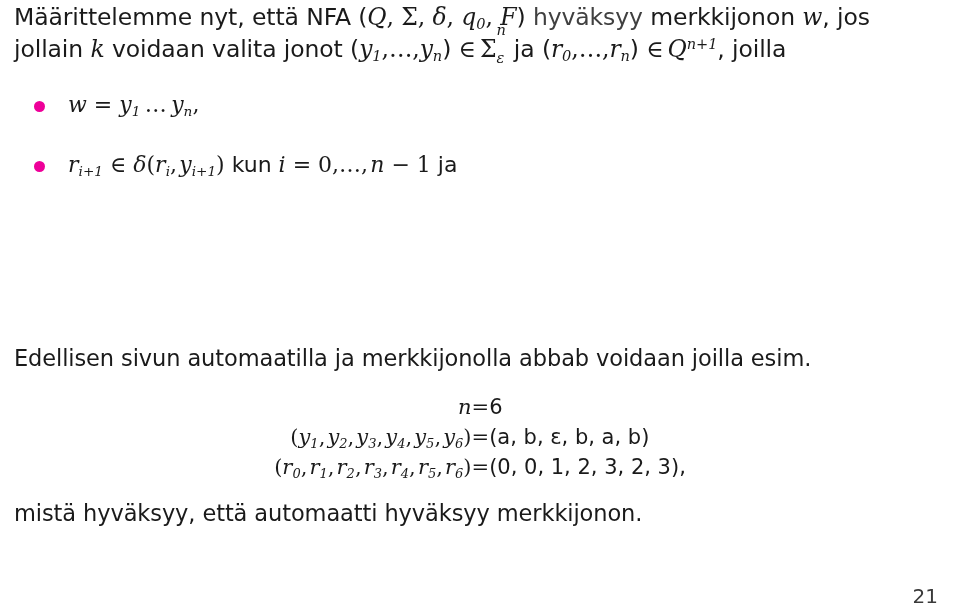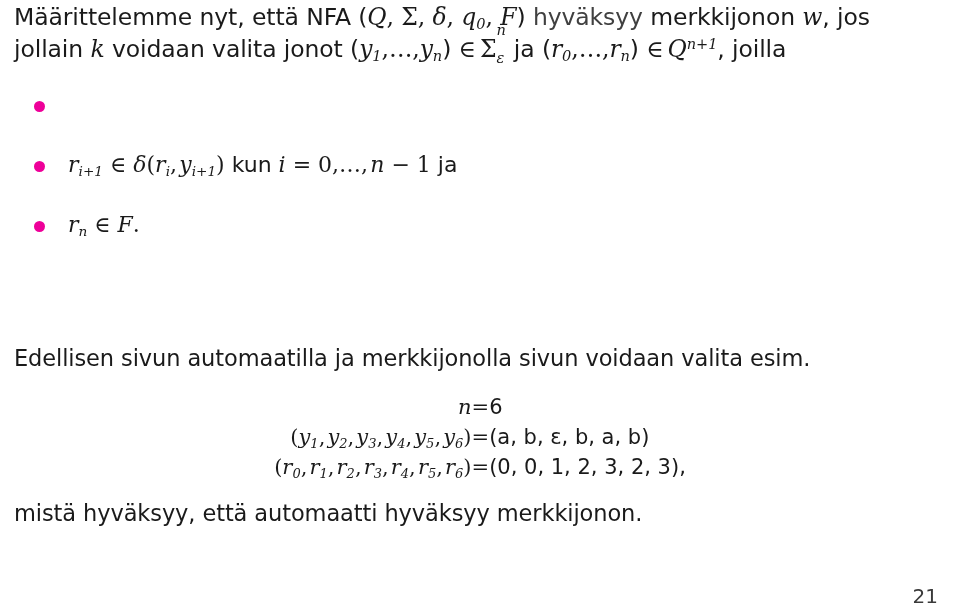--- a/index.html
+++ b/index.html
@@ -133,36 +133,33 @@
 
 <div class="intro">
   <span class="line1"><span class="txt">Määrittelemme nyt, että NFA (</span><span class="math">Q</span><span class="mathup">, </span><span class="mathup">Σ</span><span class="mathup">, </span><span class="math">δ</span><span class="mathup">, </span><span class="math">q</span><sub>0</sub><span class="mathup">, </span><span class="math">F</span><span class="txt">) </span><span class="txt hl-blue">hyväksyy</span><span class="txt"> merkkijonon </span><span class="math">w</span><span class="txt">, jos</span></span>
   <span class="line2"><span class="txt">jollain </span><span class="math">k</span><span class="txt"> voidaan valita jonot (</span><span class="math">y</span><sub>1</sub><span class="mathup">,…,</span><span class="math">y</span><sub>n</sub><span class="txt">) </span><span class="mathup">∈</span><span class="mathup" style="margin-left:4px">Σ</span><span style="display:inline-block;vertical-align:baseline;position:relative;width:10px;height:1em"><sup style="position:absolute;left:0;top:-0.18em;vertical-align:baseline">n</sup><sub style="position:absolute;left:0;bottom:-0.10em;vertical-align:baseline">ε</sub></span><span class="txt"> ja (</span><span class="math">r</span><sub>0</sub><span class="mathup">,…,</span><span class="math">r</span><sub>n</sub><span class="txt">) </span><span class="mathup">∈</span><span class="math" style="margin-left:4px">Q</span><sup>n+1</sup><span class="txt">, joilla</span></span>
 </div>
 
 <div class="bullets">
 
   <div class="bullet-row">
     <span class="bullet-dot"></span>
+    <span><span class="math">w</span><span class="mathup"> = </span><span class="math">y</span><sub>1</sub><span class="mathup"> … </span><span class="math">y</span><sub>n</sub><span class="mathup">,</span></span>
   </div>
 
 
   <div class="bullet-row">
     <span class="bullet-dot"></span>
     <span><span class="math">r</span><sub>i+1</sub><span class="mathup"> ∈ </span><span class="math">δ</span><span class="mathup">(</span><span class="math">r</span><sub>i</sub><span class="mathup">, </span><span class="math">y</span><sub>i+1</sub><span class="mathup">)</span><span class="txt">&nbsp;kun&nbsp;</span><span class="math">i</span><span class="mathup"> = </span><span class="mathup">0</span><span class="mathup">,…, </span><span class="math">n</span><span class="mathup"> − 1 </span><span class="txt">ja</span></span>
   </div>
 
-  <div class="bullet-row">
-    <span class="bullet-dot"></span>
-    <span><span class="math">r</span><sub>n</sub><span class="mathup"> ∈ </span><span class="math">F</span><span class="mathup">.</span></span>
-  </div>
 
 </div>
 
-<div class="midsentence">Edellisen sivun automaatilla ja merkkijonolla sivun voidaan valita esim.</div>
+<div class="midsentence">Edellisen sivun automaatilla ja merkkijonolla abbab voidaan joilla esim.</div>
 
 <div class="eqblock">
   <table class="eqtable">
     <tbody>
         <tr>
       <td class="eq-lhs"><span class="math">n</span></td>
       <td class="eq-rel">=</td>
       <td class="eq-rhs">6</td>
     </tr>
     <tr>

